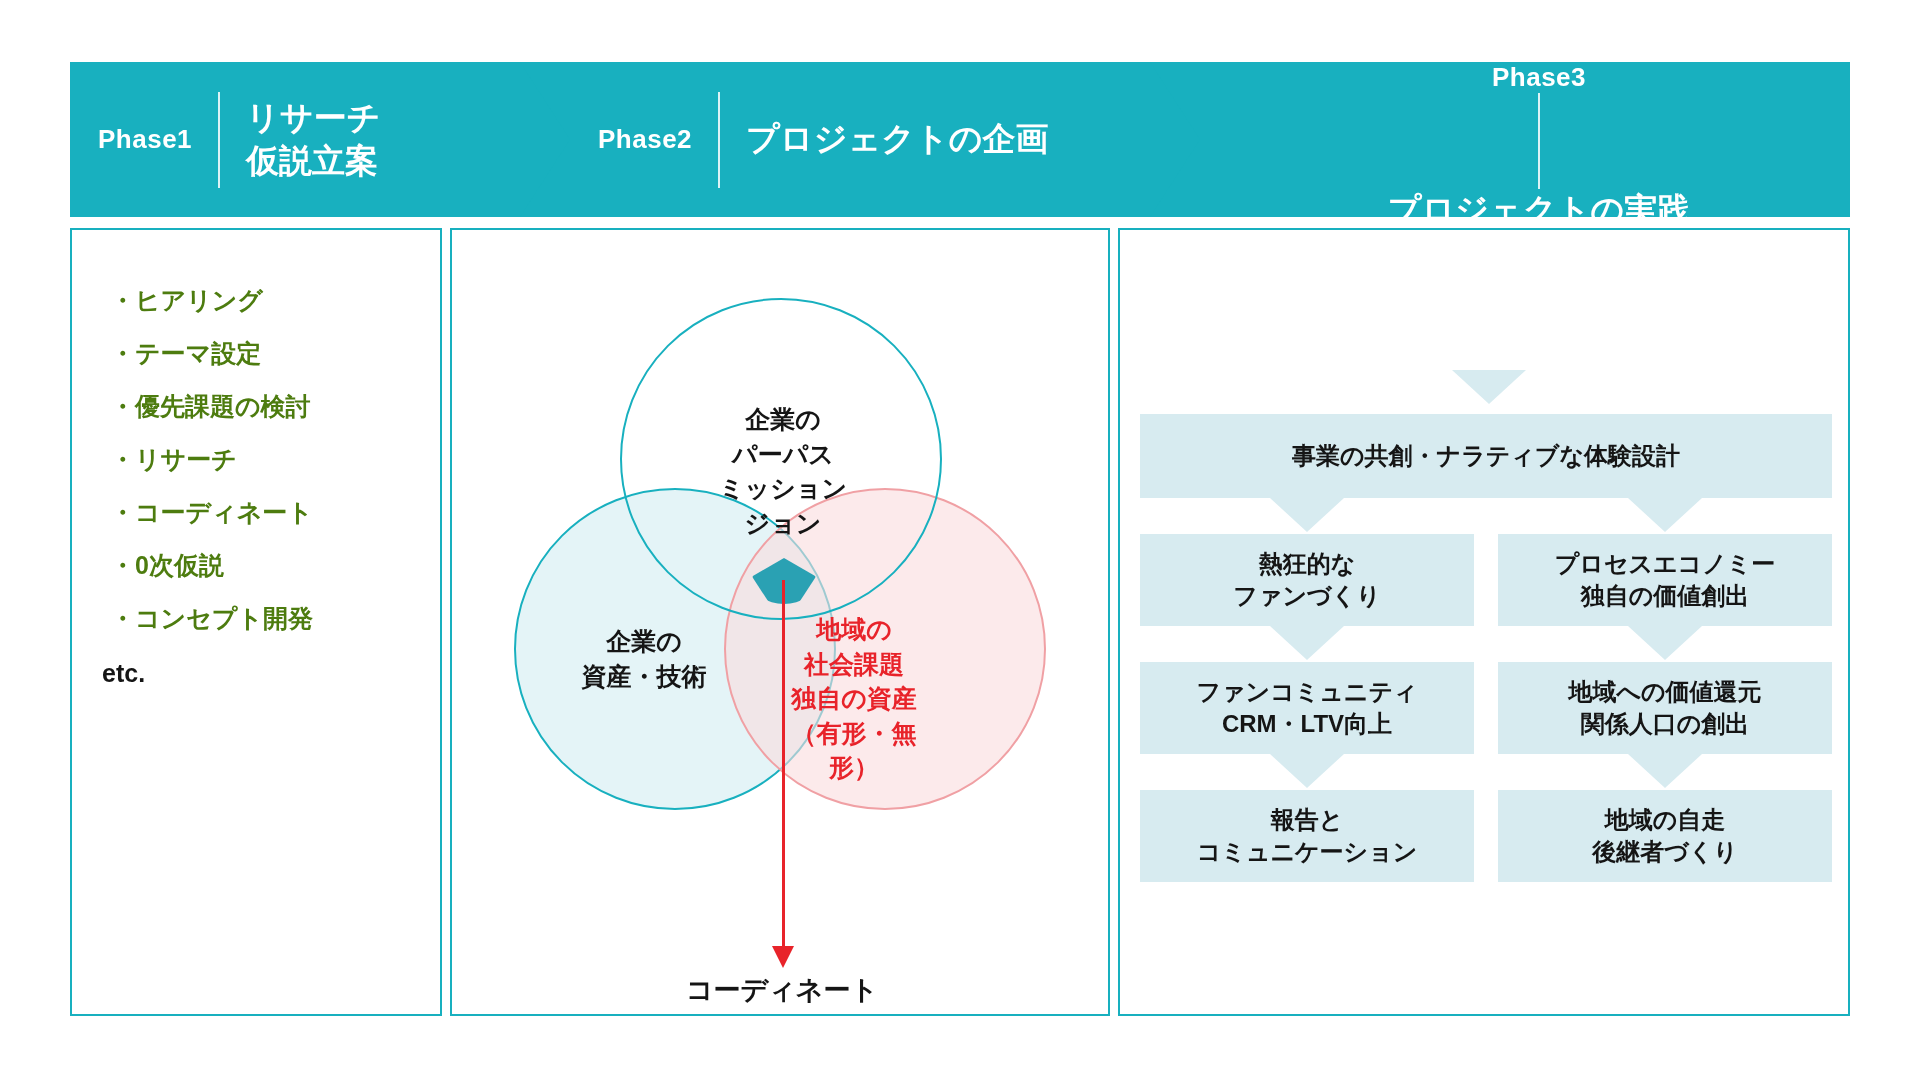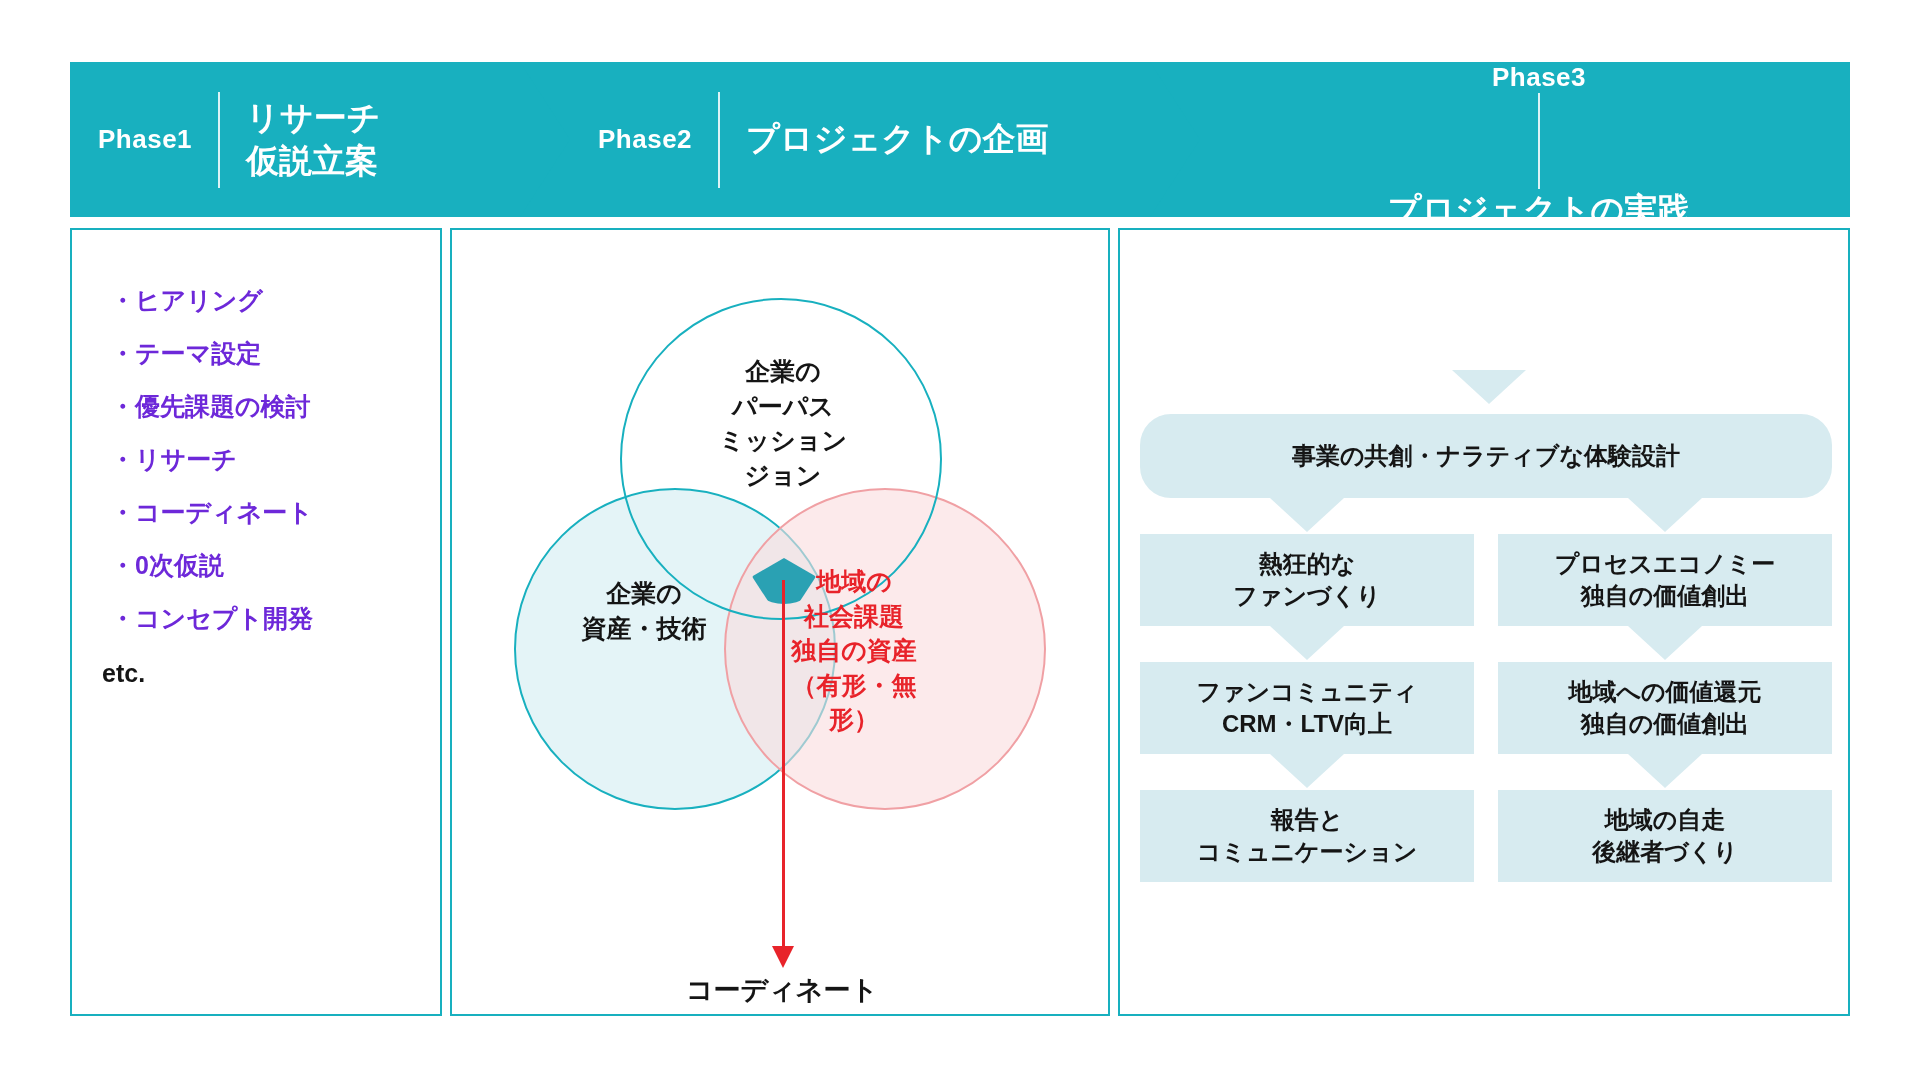--- a/index.html
+++ b/index.html
@@ -97,21 +97,21 @@
     position: absolute;
     left: 38px;
     top: 58px;
     right: 14px;
   }
   .bullet {
     font-size: 25px;
     font-weight: bold;
     line-height: 1.0;
     margin-bottom: 28px;
-    color: #6d28d9;
+    color: #4d7c0f;
     white-space: nowrap;
   }
   .etc {
     font-size: 25px;
     font-weight: bold;
     color: #151515;
     margin-top: 6px;
     margin-left: -8px;
   }
 
@@ -144,20 +144,21 @@
     width: 322px; height: 322px;
     border: 2px solid #f0a0a4;
     background: rgba(250,220,222,.6);
   }
   .venn-label {
     position: absolute;
     text-align: center;
     font-weight: bold;
     line-height: 1.38;
     white-space: pre-line;
+    margin-top: 48px;
   }
   .lbl-top {
     left: 218px; top: 124px; width: 226px;
     font-size: 25px; color: #151515;
   }
   .lbl-left {
     left: 72px; top: 346px; width: 240px;
     font-size: 25px; color: #151515;
   }
   .lbl-right {
@@ -220,21 +221,21 @@
     line-height: 1.35;
     color: #151515;
     white-space: pre-line;
     box-sizing: border-box;
   }
   .fbox.wide  { left: 20px; width: 692px; height: 84px; }
   .fbox.half-l{ left: 20px; width: 334px; height: 92px; }
   .fbox.half-r{ left: 378px; width: 334px; height: 92px; }
 
   .row1 { top: 56px; }
-  .row2 { top: 184px; border-radius: 31px; }
+  .row2 { top: 184px; }
   .row3 { top: 304px; }
   .row4 { top: 432px; }
   .row5 { top: 560px; }
 
   .chev {
     position: absolute;
     width: 74px;
     height: 34px;
     background: #d7ebf0;
     clip-path: polygon(0 0, 100% 0, 50% 100%);
@@ -319,21 +320,21 @@
       <div class="fbox half-l row3">熱狂的な
 ファンづくり</div>
       <div class="fbox half-r row3">プロセスエコノミー
 独自の価値創出</div>
       <div class="chev" style="left:150px; top:396px;"></div>
       <div class="chev" style="left:508px; top:396px;"></div>
 
       <div class="fbox half-l row4">ファンコミュニティ
 CRM・LTV向上</div>
       <div class="fbox half-r row4">地域への価値還元
-独自の価値創出</div>
+関係人口の創出</div>
       <div class="chev" style="left:150px; top:524px;"></div>
       <div class="chev" style="left:508px; top:524px;"></div>
 
       <div class="fbox half-r row5">地域の自走
 後継者づくり</div>
       <div class="fbox half-l row5">報告と
 コミュニケーション</div>
     </div>
   </div>
 

